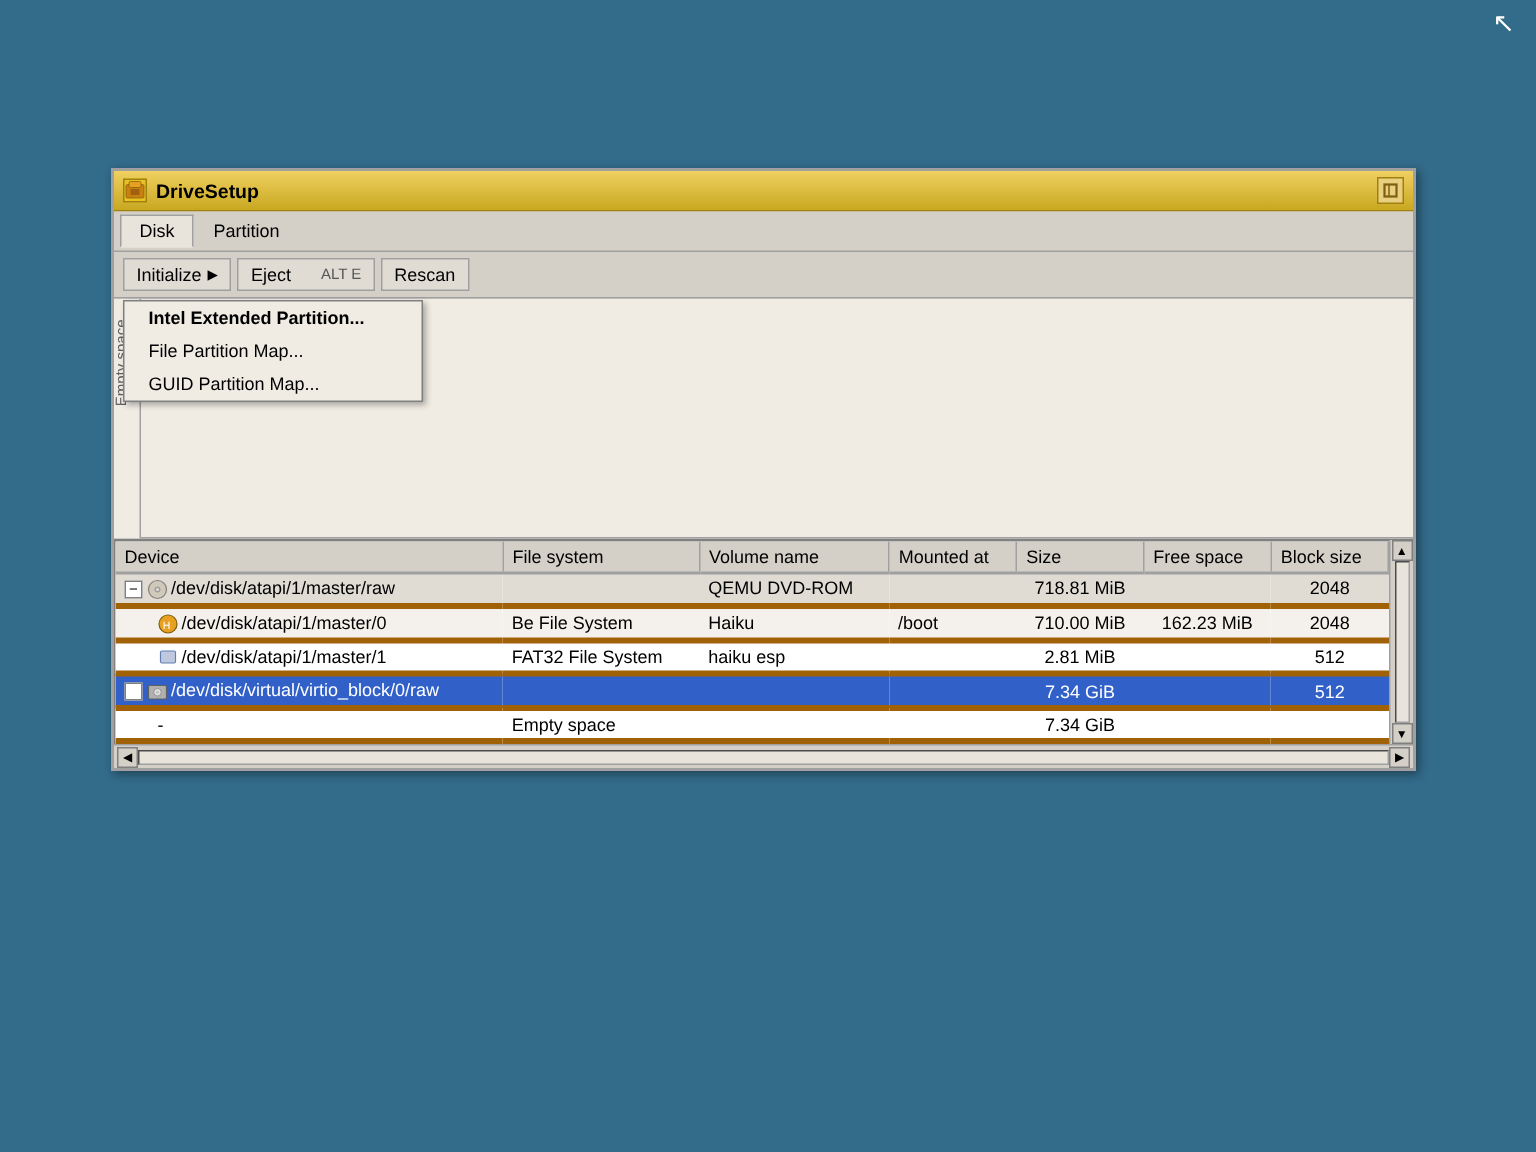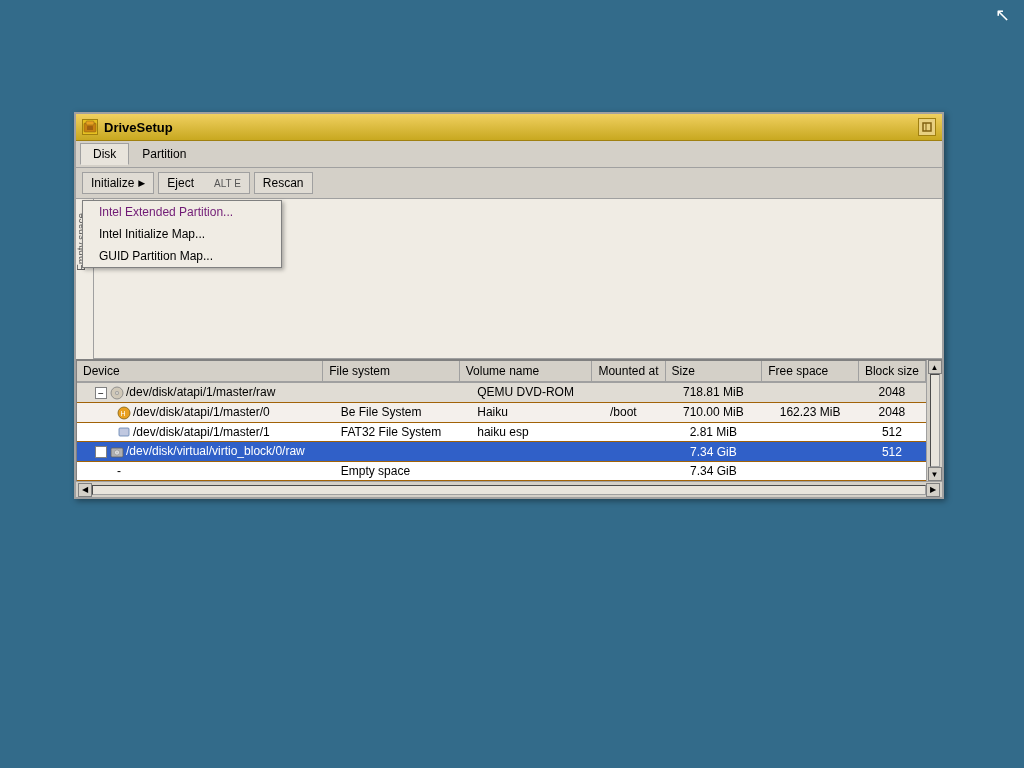--- a/index.html
+++ b/index.html
@@ -120,22 +120,23 @@
       z-index: 100;
       min-width: 200px;
     }
     .dropdown-item {
       padding: 4px 16px;
       cursor: pointer;
       font-size: 12px;
       color: #000;
     }
     .dropdown-item.disabled {
-      color: #701a75;
+      color: #000000;
       cursor: default;
+      font-weight: bold;
     }
 
     
     .main-area {
       display: flex;
       background: #d4d0c8;
     }
 
     
     .side-panel {
@@ -183,22 +184,22 @@
       border-right: 1px solid #a0a0a0;
       border-bottom: 2px solid #a0a0a0;
       padding: 3px 6px;
       text-align: left;
       font-weight: normal;
       white-space: nowrap;
     }
     .data-table th.right-align {
     }
     .data-table td {
-      padding: 2px 18px;
-      border-bottom: 1px solid #a16207;
+      padding: 2px 6px;
+      border-bottom: 4px solid #a16207;
       white-space: nowrap;
     }
     .data-table td.right-align {
       text-align: center;
     }
     .data-table .row-selected {
       background: #3060c8;
       color: #fff;
     }
     .data-table .row-selected td {
@@ -315,21 +316,21 @@
     <div class="toolbar-btn">
       <span>Eject</span>
       <span class="toolbar-btn-kbd">ALT E</span>
     </div>
     <div class="toolbar-btn">
       <span>Rescan</span>
     </div>
 
     <div class="dropdown-menu">
       <div class="dropdown-item disabled">Intel Extended Partition...</div>
-      <div class="dropdown-item">Intel Initialize Map...</div>
+      <div class="dropdown-item">File Partition Map...</div>
       <div class="dropdown-item">GUID Partition Map...</div>
     </div>
   </div>
 
   <div class="main-area">
 
     <div class="side-panel">
       <span class="side-panel-label">Empty space</span>
     </div>
 

